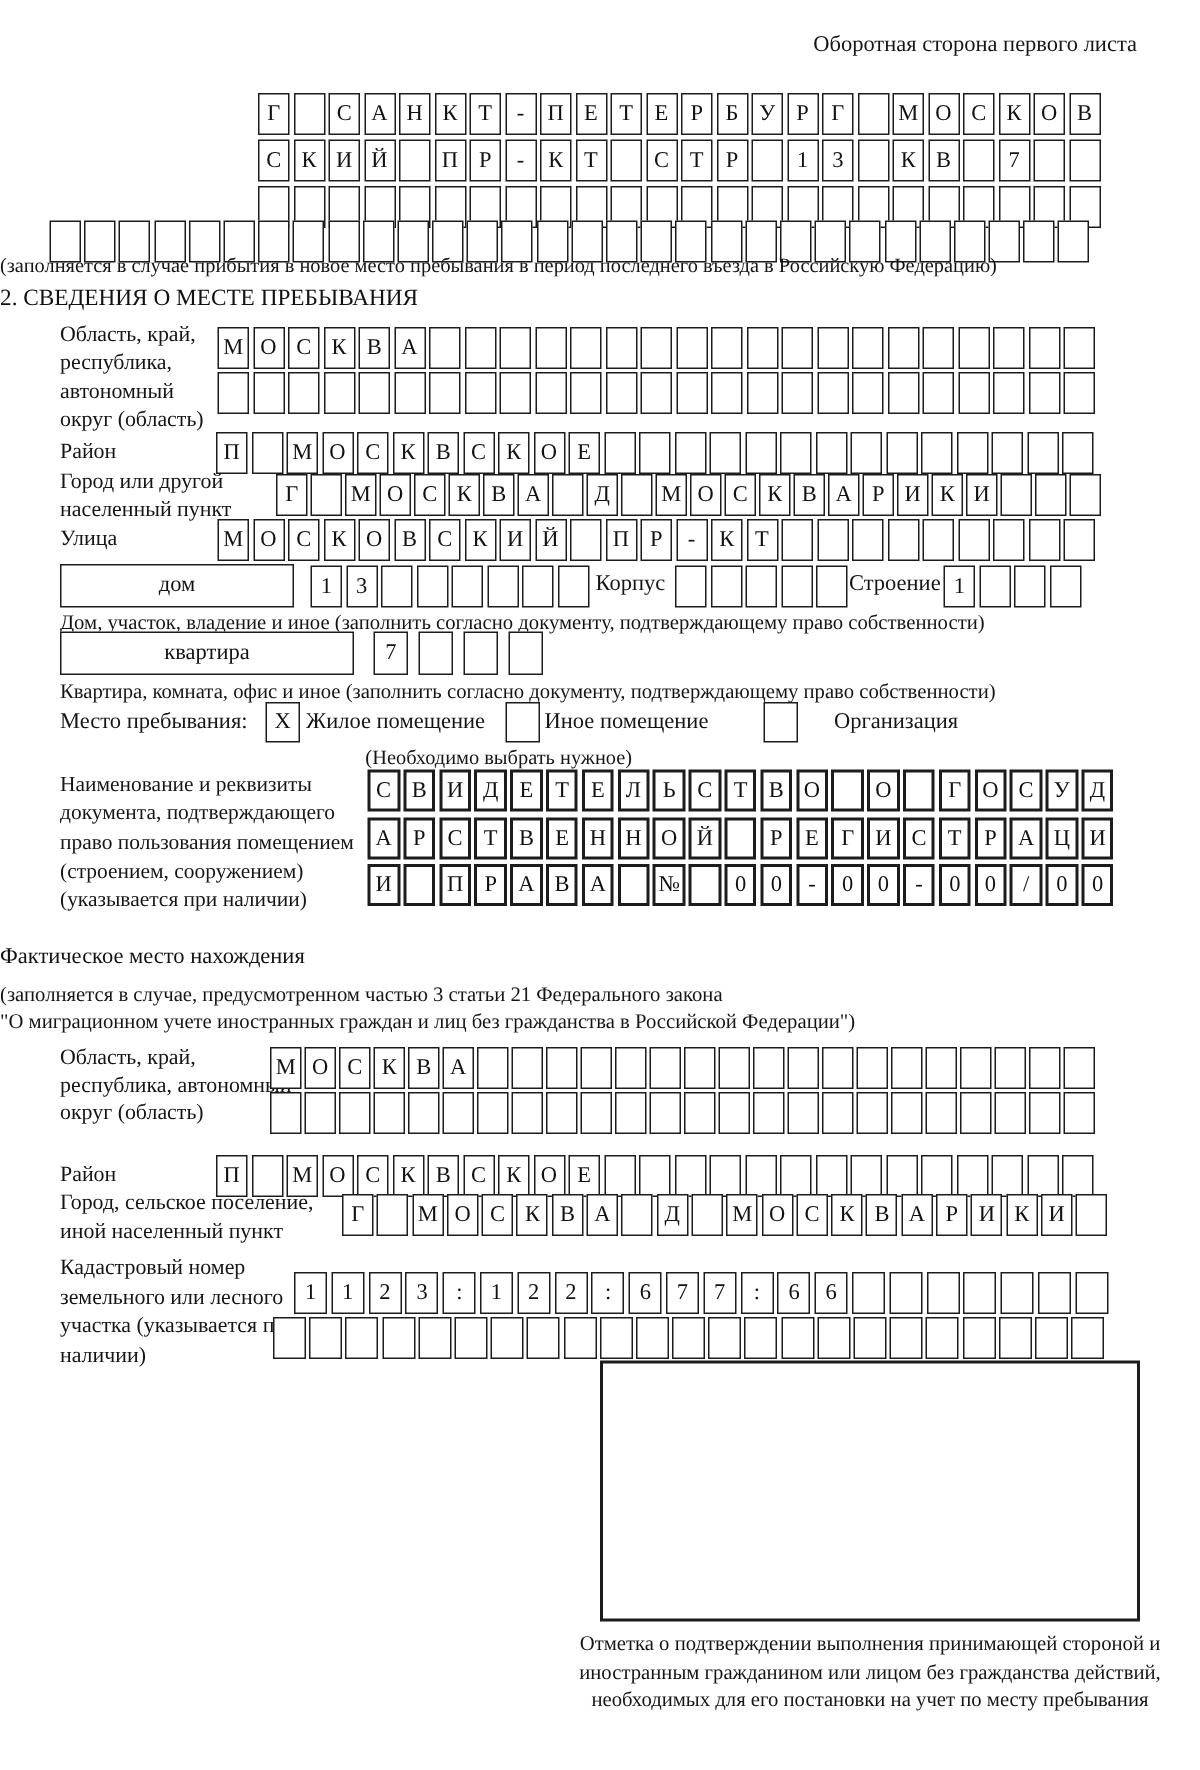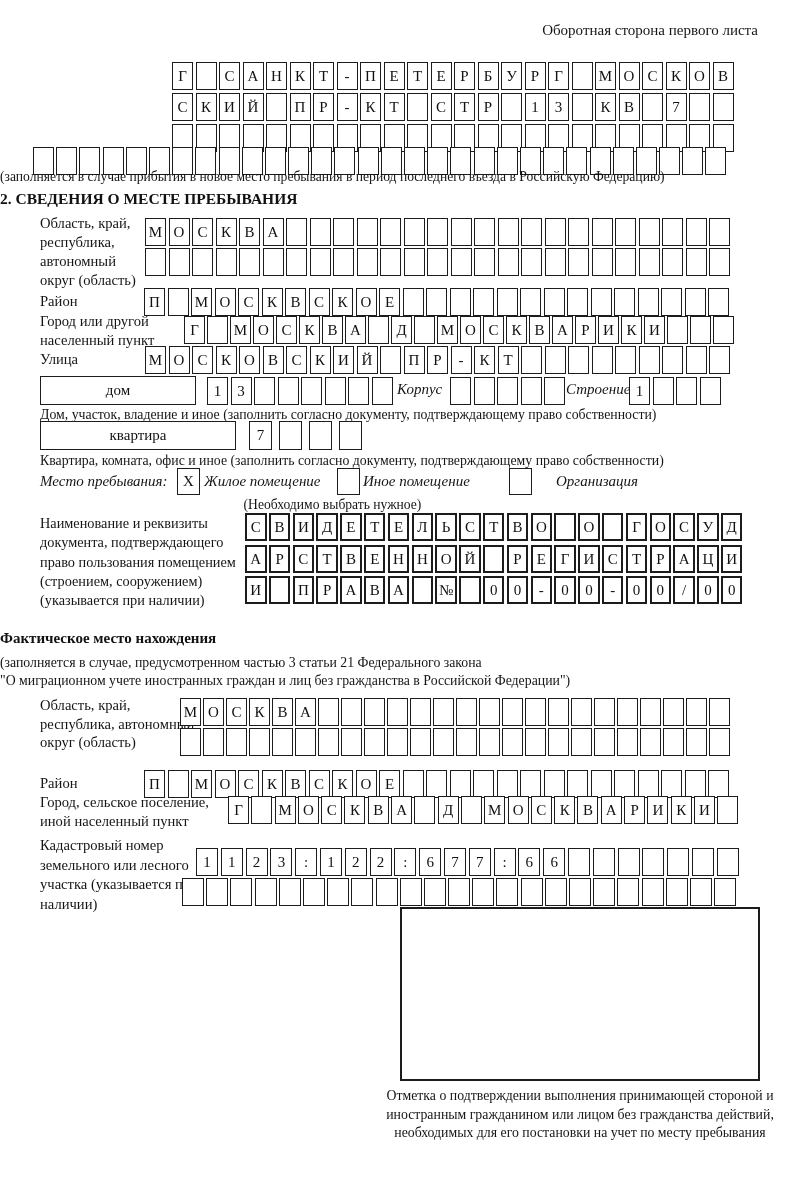--- a/index.html
+++ b/index.html
@@ -2,38 +2,38 @@
 <html><head>
 <meta charset="utf-8">
 <style>
   html,body{margin:0;padding:0;background:#fff;}
   .page{position:relative;width:800px;height:1180px;background:#fff;
         font-family:"Liberation Serif","DejaVu Serif",serif;color:#111;overflow:hidden;}
   .abs{position:absolute;}
   .lbl{font-size:14.6px;line-height:23px;color:#151515;}
   .sm{font-size:13.6px;color:#151515;}
   .ctr{width:800px;left:0;}
-  .bold{font-weight:bold;}
+  .bold{font-weight:normal;}
   .cellrow{display:flex;}
   .cellcol .cellrow{margin-bottom:3px;}
   .cell{flex:0 0 auto;width:19px;height:26px;border:1.5px solid #1c1c1c;margin-right:2.5px;
         font-size:15px;line-height:26px;text-align:center;background:#fff;}
   .p242 .cell{margin-right:2.2px;}
   .p240 .cell{width:19px;margin-right:2px;}
   .p243 .cell{margin-right:2.3px;}
   .kad1 .cell{width:20px;margin-right:2.8px;}
   .kad2 .cell{width:20px;margin-right:2.2px;}
   .roomy .cell{width:21px;height:27px;margin-right:7px;}
   .doc .cell{border-width:2px;width:17.5px;height:24px;line-height:24px;margin-right:2.3px;}
   .doc.cellrow{margin-bottom:3.5px;}
   .namebox{border:1.5px solid #1c1c1c;height:27px;line-height:27px;text-align:center;
            font-size:15px;background:#fff;}
   .cb{width:21px;height:25px;border:1.5px solid #1c1c1c;font-size:15px;line-height:25px;
       text-align:center;background:#fff;}
-  .inl{font-size:15px;color:#151515;font-style:italic;}
+  .inl{font-size:15px;color:#151515;}
   .stamp{border:2px solid #1c1c1c;background:#fff;}
 </style>
 </head>
 <body>
 
 <div class="page">
 
   <div class="abs lbl" style="top:19px;right:42px;font-size:15px;">Оборотная сторона первого листа</div>
 
   <div class="abs cellcol" style="left:172px;top:62px;">

